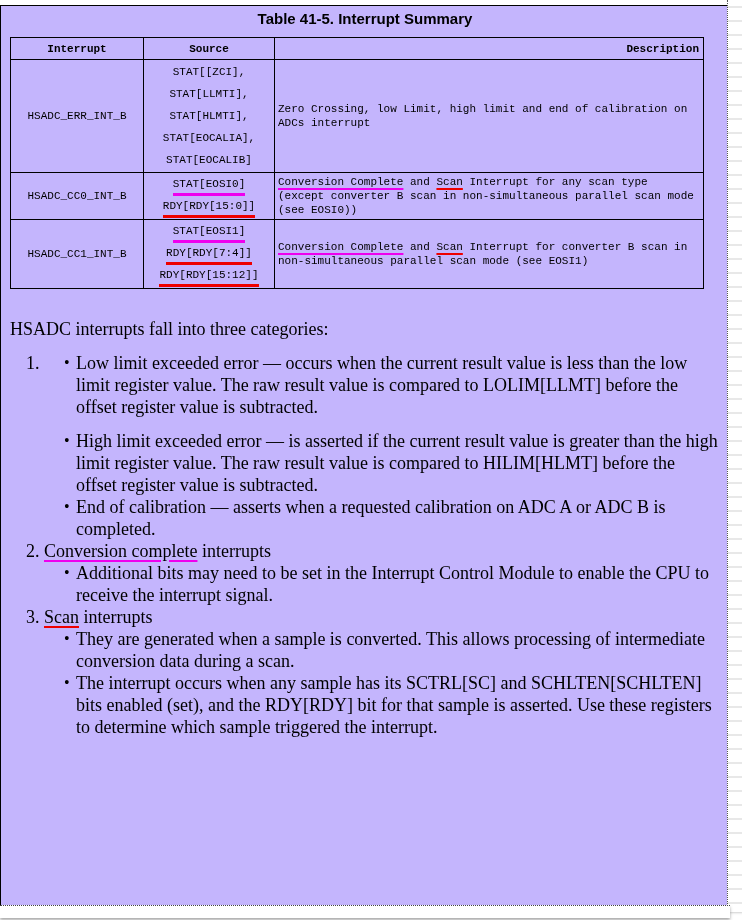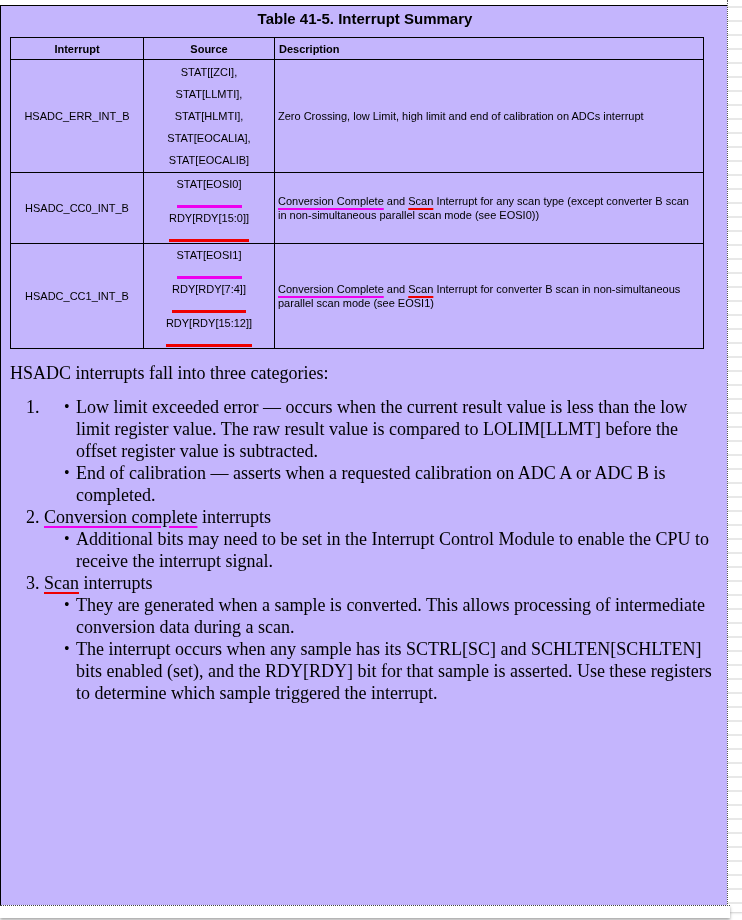--- a/index.html
+++ b/index.html
@@ -23,39 +23,39 @@
     background: #fff;
   }
   .table-title {
     position: absolute; left: 0; top: 4px; width: 728px; text-align: center;
     font-family: "Liberation Sans", sans-serif; font-weight: bold; font-size: 15px;
     color: #000;
   }
   table.summary {
     position: absolute; left: 9px; top: 31px; width: 694px;
     border-collapse: collapse;
-    font-family: Liberation Sans, sans-serif; font-size: 11px; color: #000;
+    font-family: Liberation Mono, monospace; font-size: 11px; color: #000;
   }
   table.summary th, table.summary td { border: 1px solid #000; }
   table.summary th { font-weight: bold; height: 21px; padding: 0 4px; }
   th.c-int, th.c-src { text-align: center; }
-  th.c-desc { text-align: left; }
+  th.c-desc { text-align: right; }
   td.c-int { width: 130px; text-align: center; }
   td.c-src { width: 130px; text-align: center; padding: 1px 0; }
   td.c-desc { padding: 0 3px; line-height: 14px; }
   .src-line { line-height: 22px; display: block; text-align: center; }
   .src-line.tight { line-height: 20px; }
-  .mark { display: inline-block; line-height: 15px; padding-bottom: 13px; }
+  .mark { display: inline-block; line-height: 15px; padding-bottom: 1px; }
   .ul-magenta { border-bottom: 3px solid #ee00ee; }
   .ul-red { border-bottom: 3px solid #ee0000; }
   .ul-magenta-t { text-decoration: underline; text-decoration-color: #ee00ee; text-decoration-thickness: 2px; text-underline-offset: 3px; }
   .ul-red-t { text-decoration: underline; text-decoration-color: #ee0000; text-decoration-thickness: 2px; text-underline-offset: 3px; }
   .body-text {
     position: absolute; left: 9px; top: 312px; width: 710px;
-    font-family: "Liberation Serif", serif; font-size: 18px; color: #000; line-height: 22px; margin-top: 44px;
+    font-family: "Liberation Serif", serif; font-size: 18px; color: #000; line-height: 22px;
   }
   .intro { margin: 0; }
   ol.cats { margin: 0; padding-left: 34px; }
   ol.cats > li { padding-left: 0; }
   ul.bul { margin: 0; padding-left: 32px; list-style: none; }
   ul.bul > li { position: relative; padding-left: 0; }
   ul.bul > li::before { content: "•"; position: absolute; left: -12px; font-size: 16px; }
   .gap { margin-top: 12px; }
 </style>
 </head>
@@ -104,20 +104,21 @@
       </tr>
     </tbody>
   </table>
 
   <div class="body-text">
     <p class="intro">HSADC interrupts fall into three categories:</p>
     <ol class="cats">
       <li>
         <ul class="bul">
           <li class="gap">Low limit exceeded error — occurs when the current result value is less than the low limit register value. The raw result value is compared to LOLIM[LLMT] before the offset register value is subtracted.</li>
+          <li class="gap">High limit exceeded error — is asserted if the current result value is greater than the high limit register value. The raw result value is compared to HILIM[HLMT] before the offset register value is subtracted.</li>
           <li>End of calibration — asserts when a requested calibration on ADC A or ADC B is completed.</li>
         </ul>
       </li>
       <li>
         <span class="ul-magenta-t">Conversion complete</span><span> interrupts</span>
         <ul class="bul">
           <li>Additional bits may need to be set in the Interrupt Control Module to enable the CPU to receive the interrupt signal.</li>
         </ul>
       </li>
       <li>

